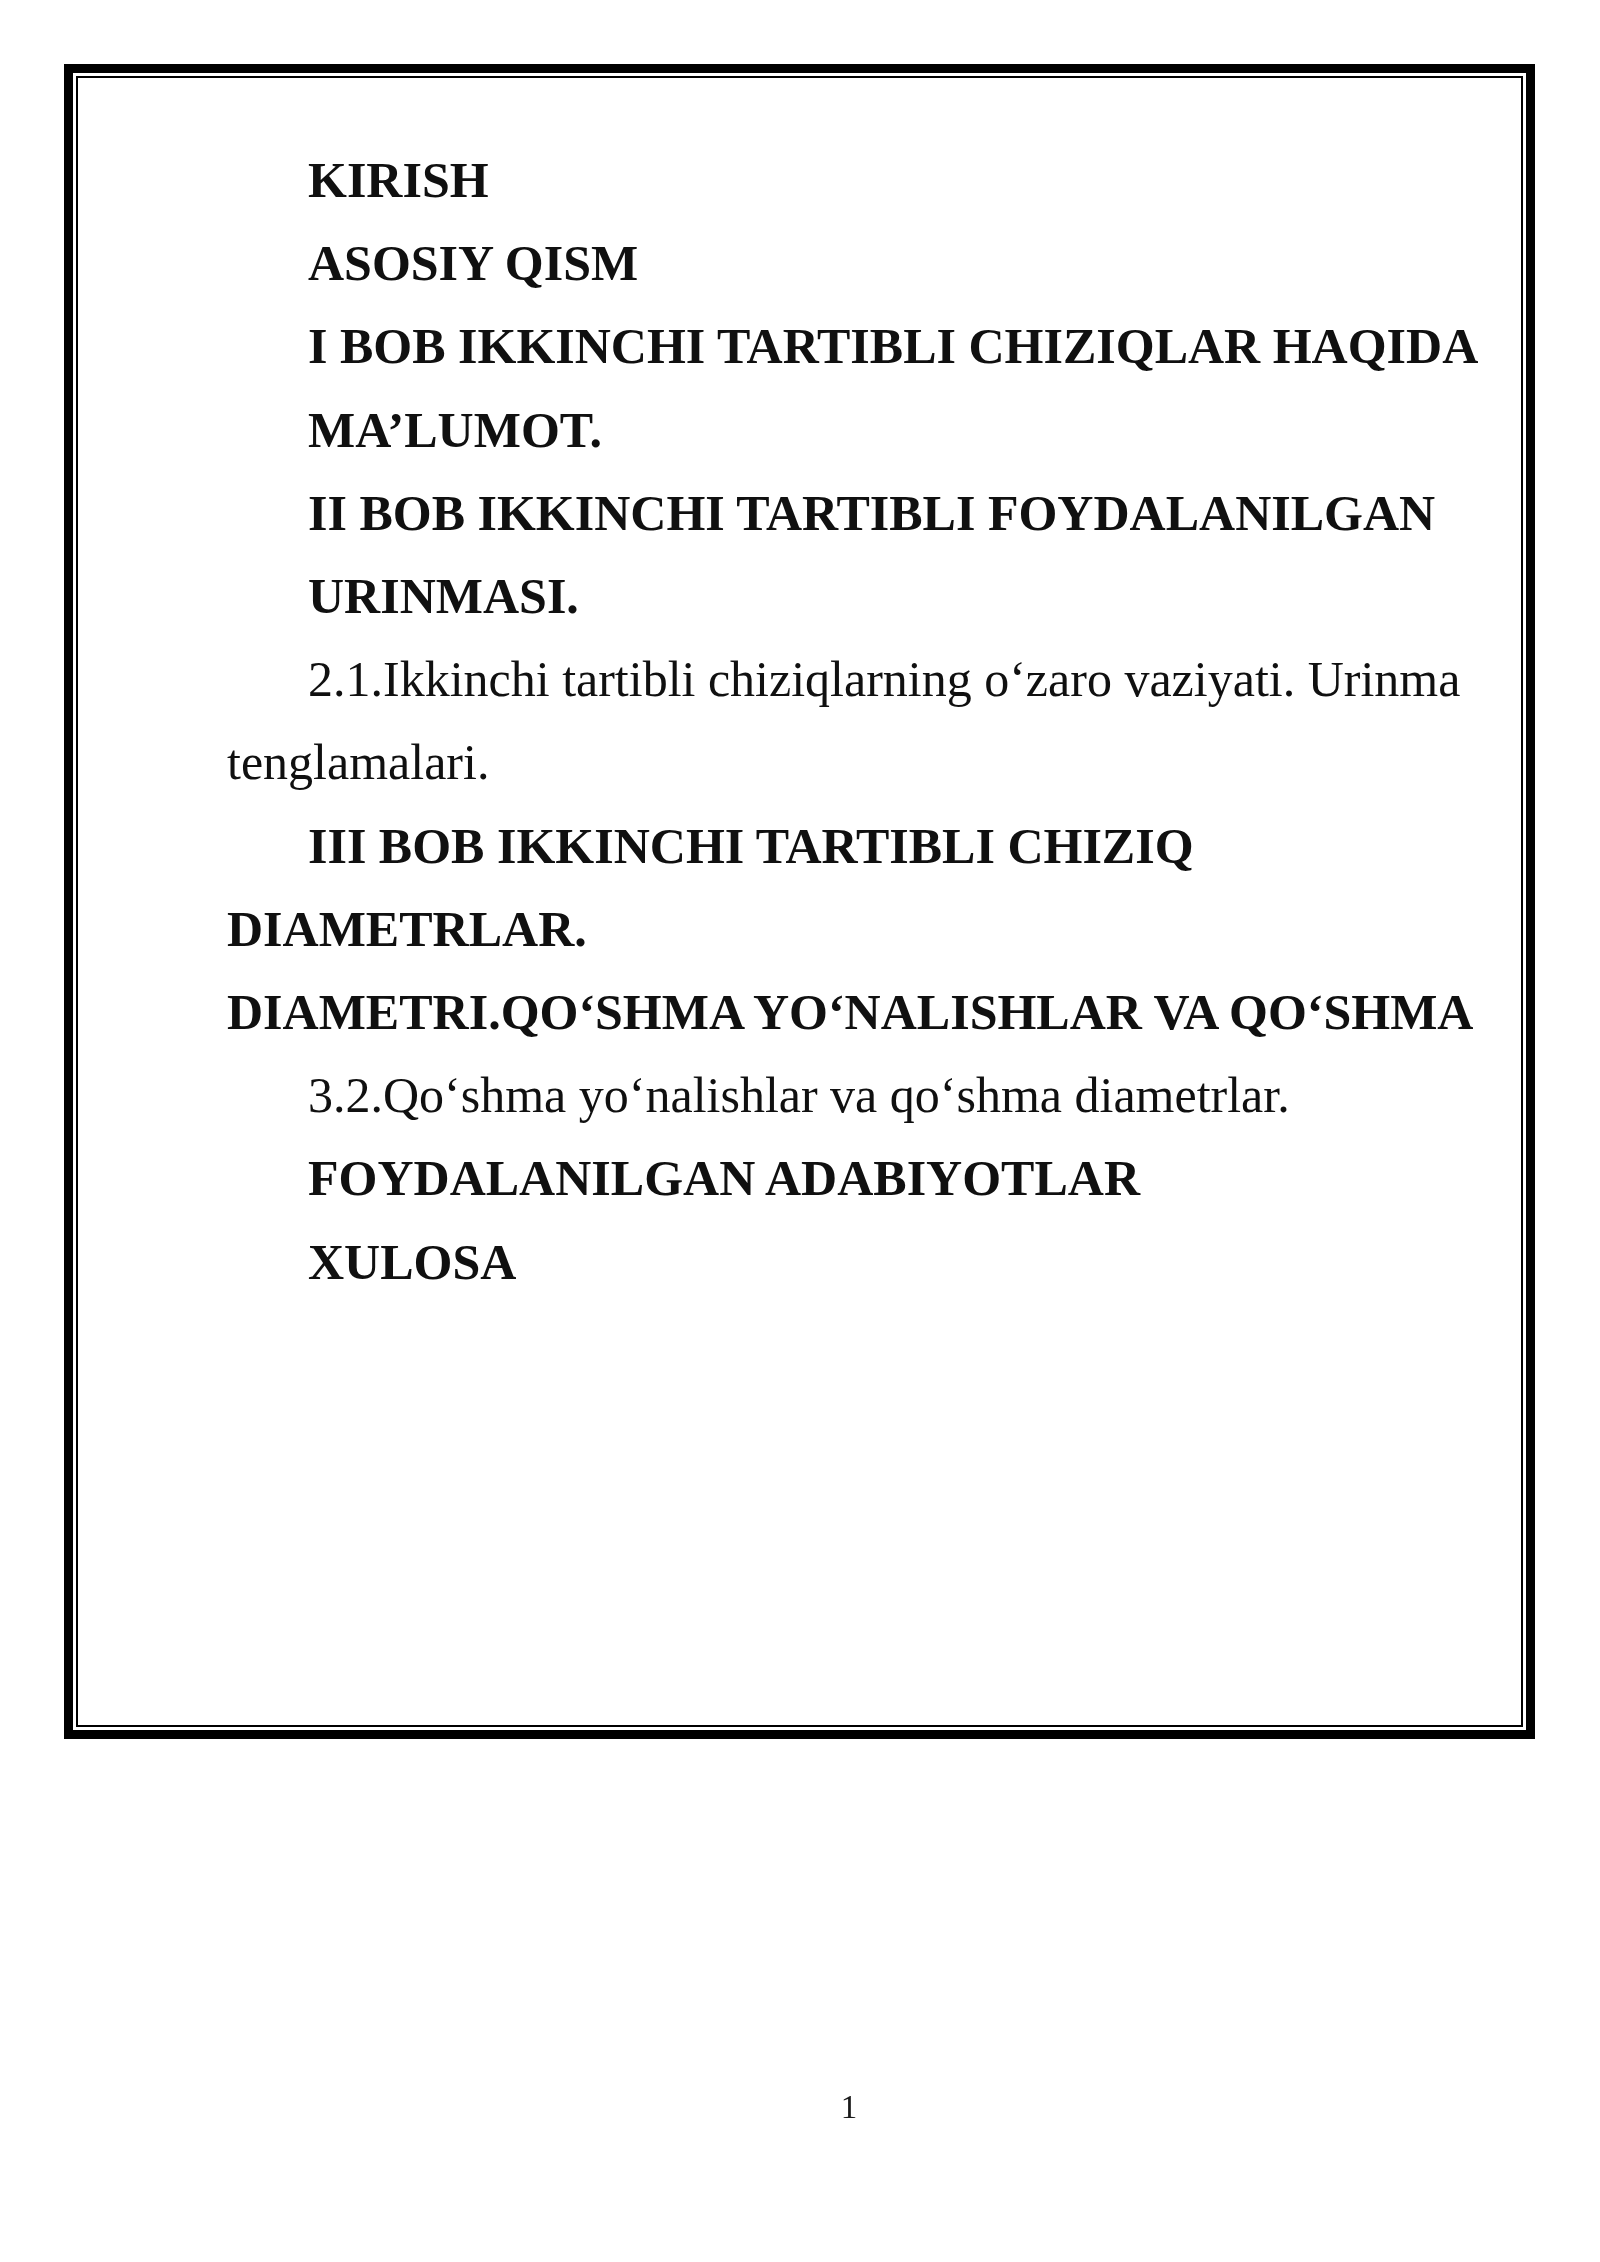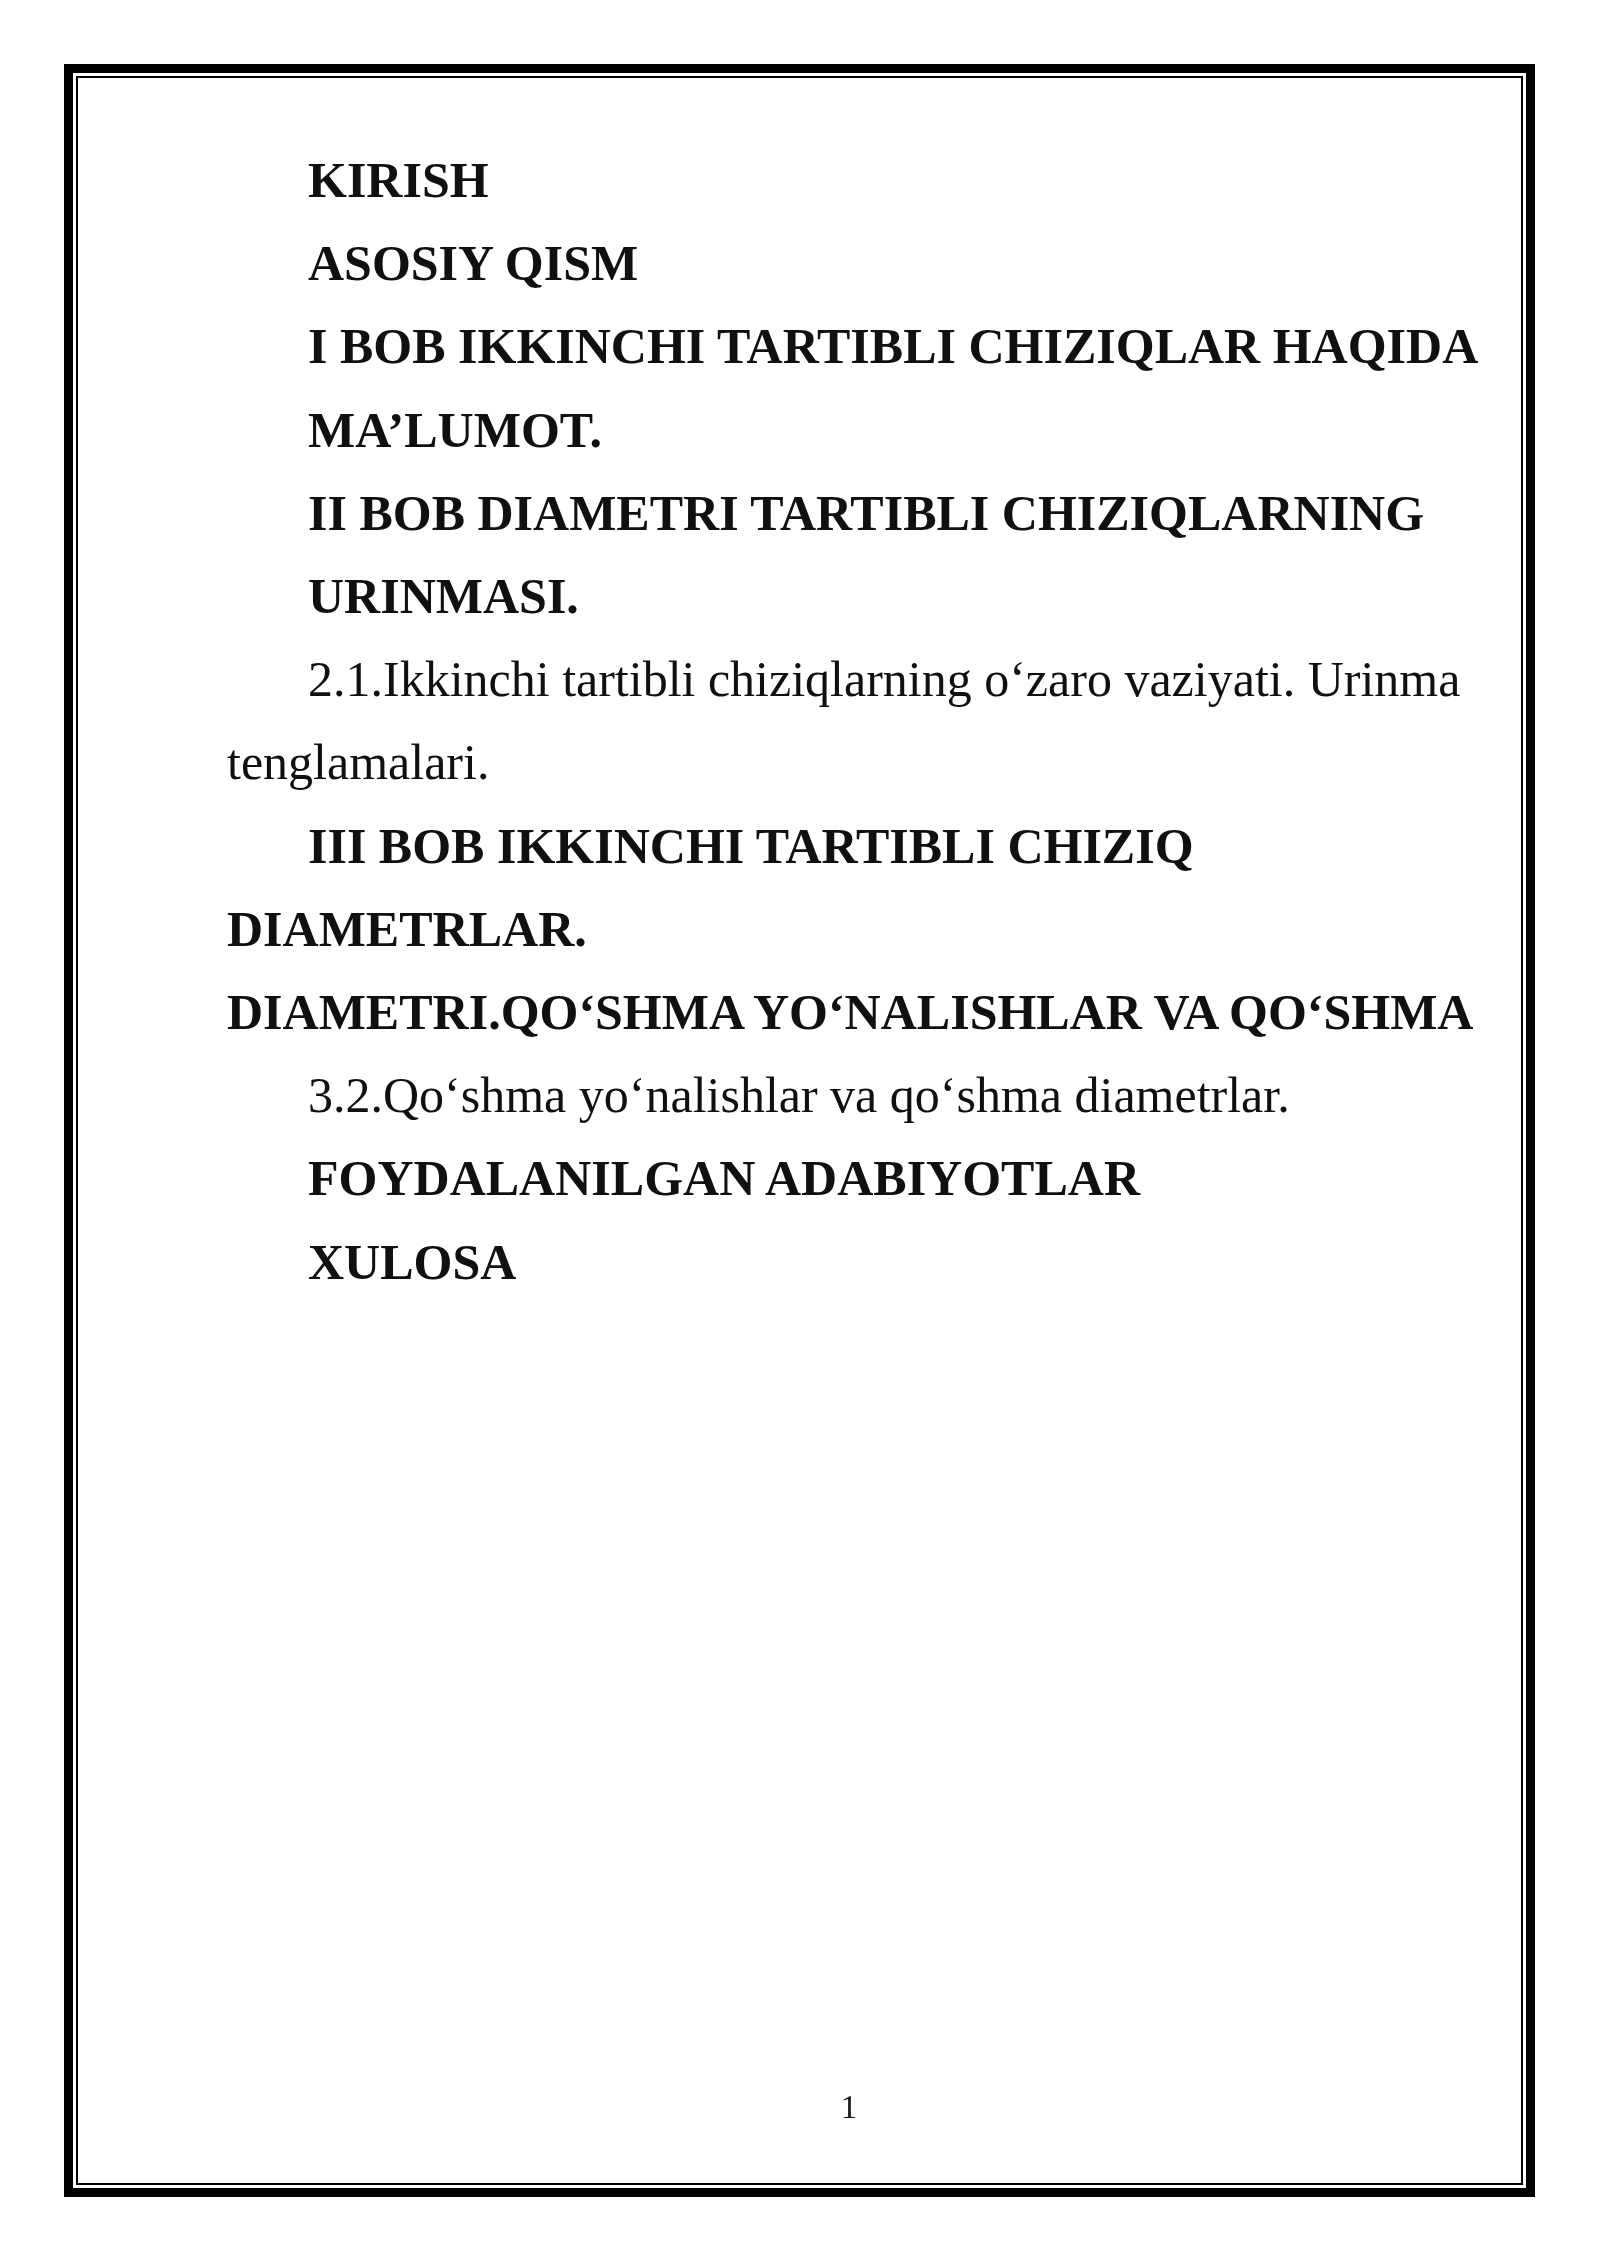--- a/index.html
+++ b/index.html
@@ -13,21 +13,21 @@
     font-family: "Liberation Serif", "DejaVu Serif", serif;
     color: #101010;
     position: relative;
     overflow: hidden;
   }
   .frame-outer {
     position: absolute;
     left: 64px;
     top: 64px;
     width: 1471px;
-    height: 2133px;
+    height: 1675px;
     border: 9px solid #000000;
     box-sizing: border-box;
   }
   .frame-inner {
     position: absolute;
     left: 3px;
     top: 3px;
     right: 3px;
     bottom: 3px;
     border: 2px solid #000000;
@@ -66,21 +66,21 @@
 <body>
 
 <div>
   <div class="frame-outer">
     <div class="frame-inner">
       <div class="doc-body" id="doc-body">
           <div class="line bold indent">KIRISH</div>
           <div class="line bold indent">ASOSIY QISM</div>
           <div class="line bold indent">I BOB IKKINCHI TARTIBLI CHIZIQLAR HAQIDA</div>
           <div class="line bold indent">MA’LUMOT.</div>
-          <div class="line bold indent">II BOB DIAMETRI TARTIBLI CHIZIQLARNING</div>
+          <div class="line bold indent">II BOB IKKINCHI TARTIBLI FOYDALANILGAN</div>
           <div class="line bold indent">URINMASI.</div>
           <div class="line indent">2.1.Ikkinchi tartibli chiziqlarning oʻzaro vaziyati. Urinma</div>
           <div class="line">tenglamalari.</div>
           <div class="line bold indent">III BOB IKKINCHI TARTIBLI CHIZIQ</div>
           <div class="line bold">DIAMETRLAR.</div>
           <div class="line bold">DIAMETRI.QOʻSHMA YOʻNALISHLAR VA QOʻSHMA</div>
           <div class="line indent">3.2.Qoʻshma yoʻnalishlar va qoʻshma diametrlar.</div>
           <div class="line bold indent">FOYDALANILGAN ADABIYOTLAR</div>
           <div class="line bold indent">XULOSA</div>
         </div>

